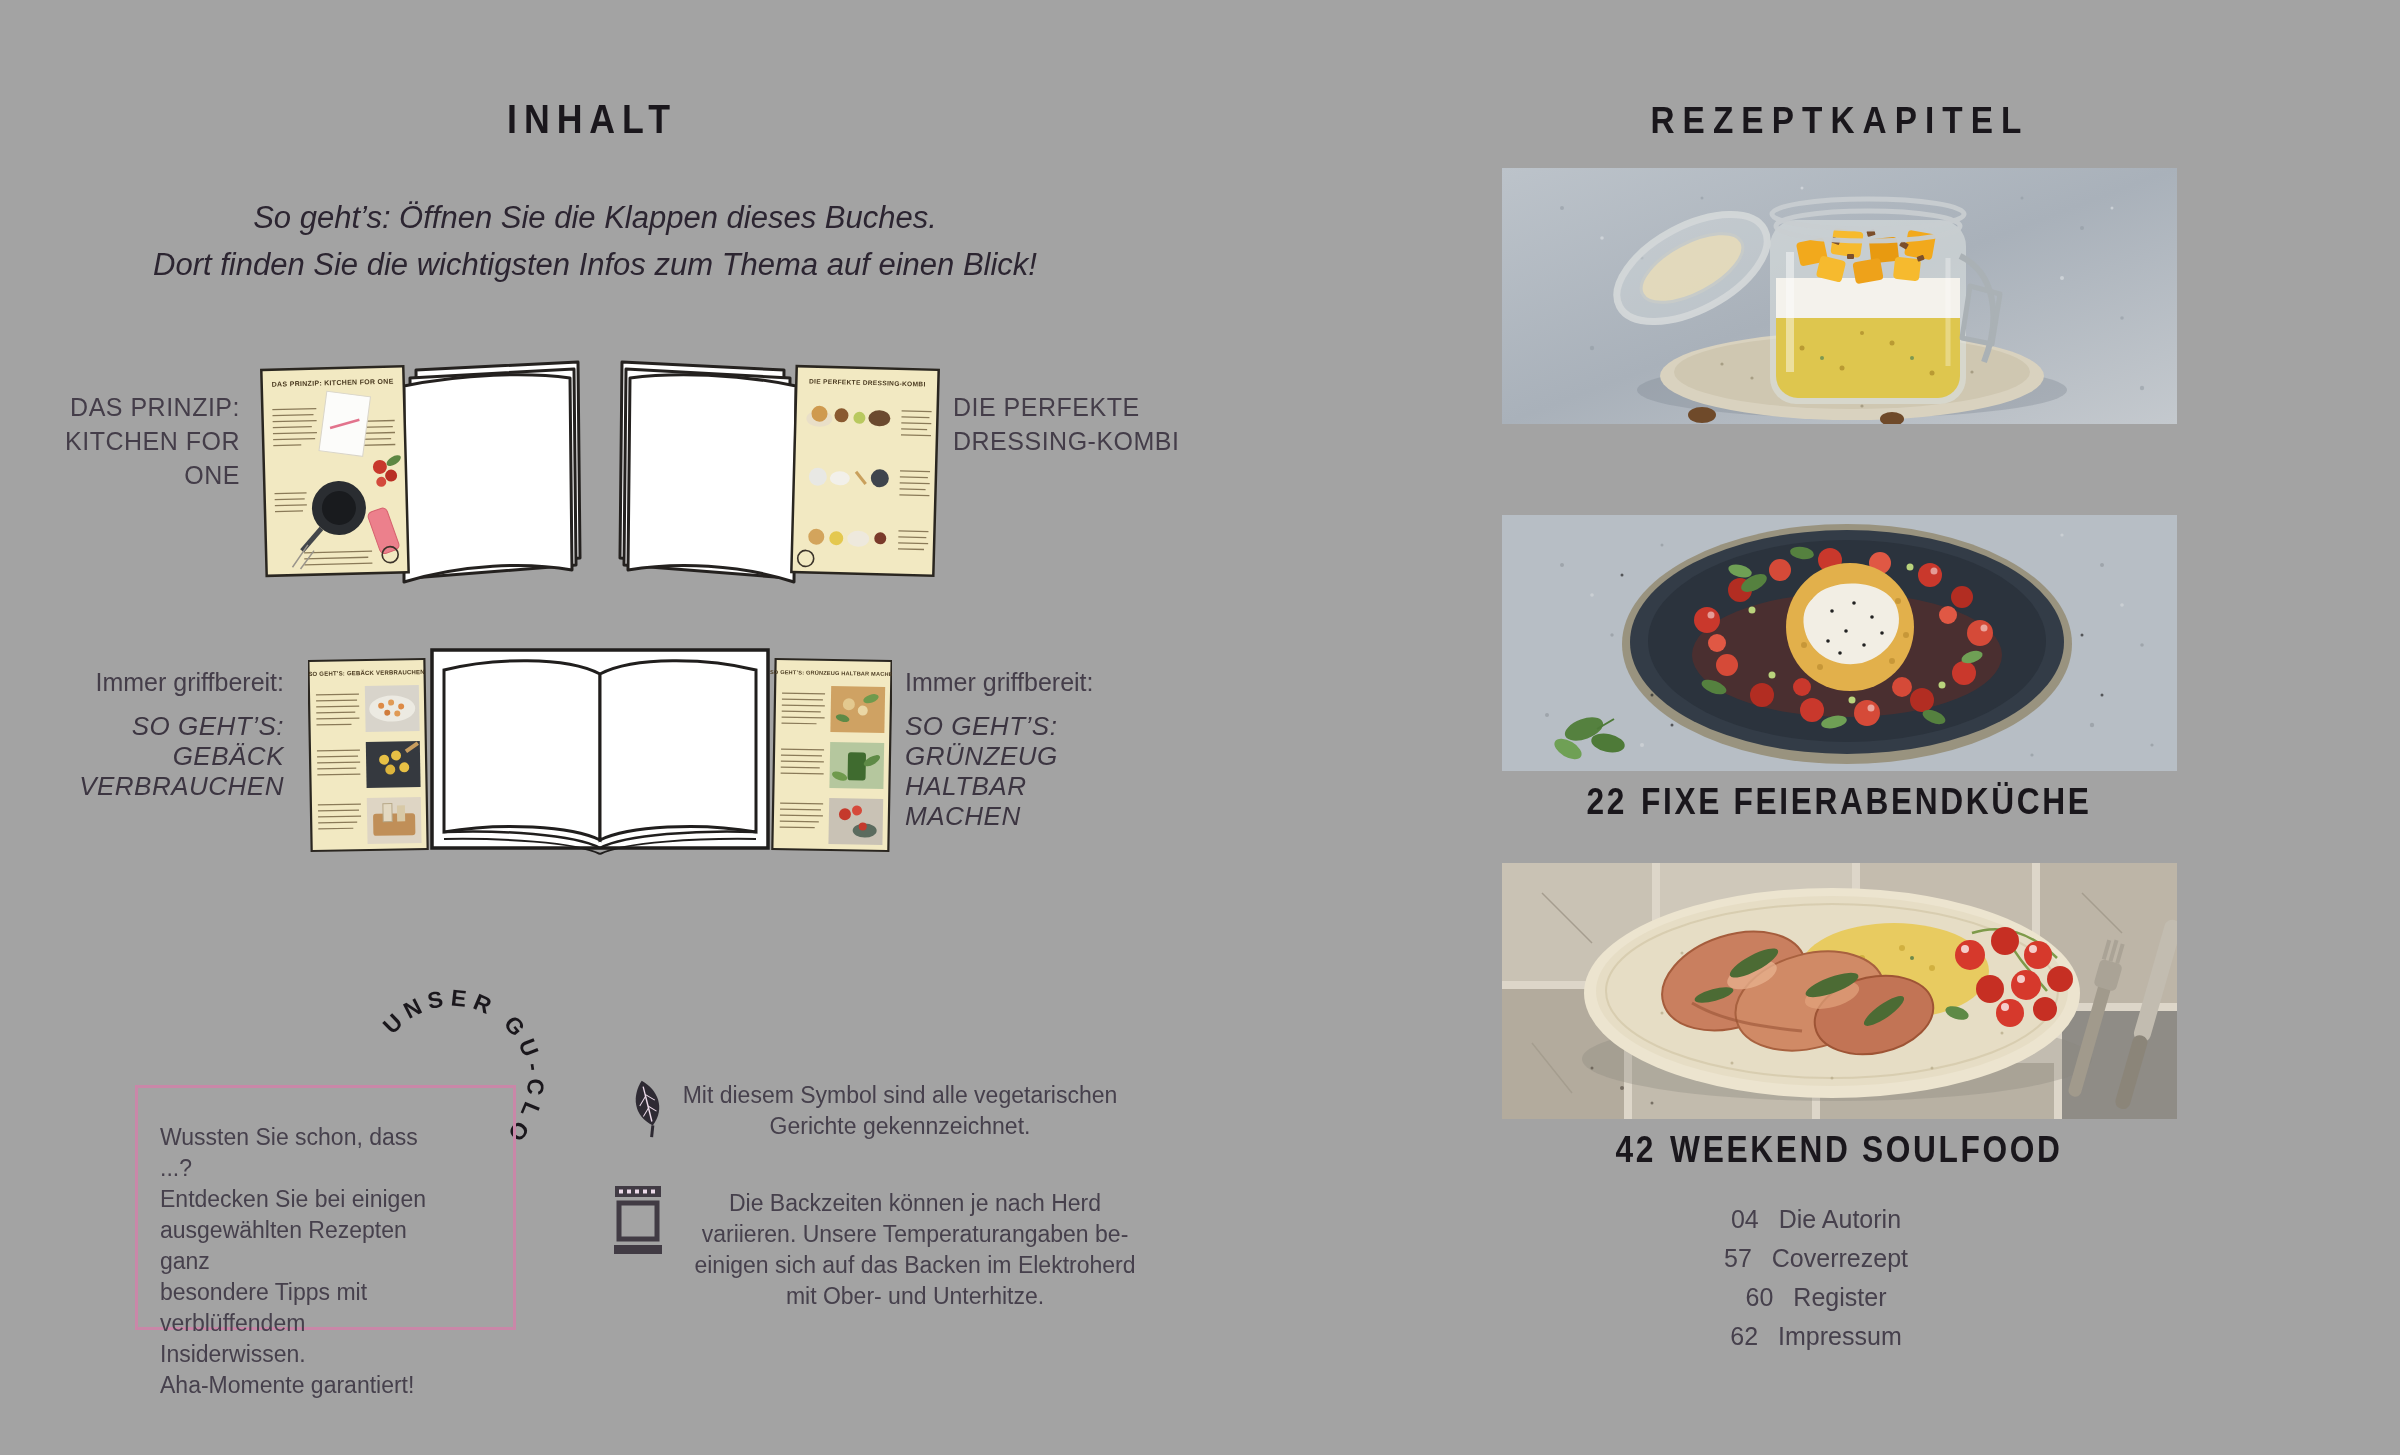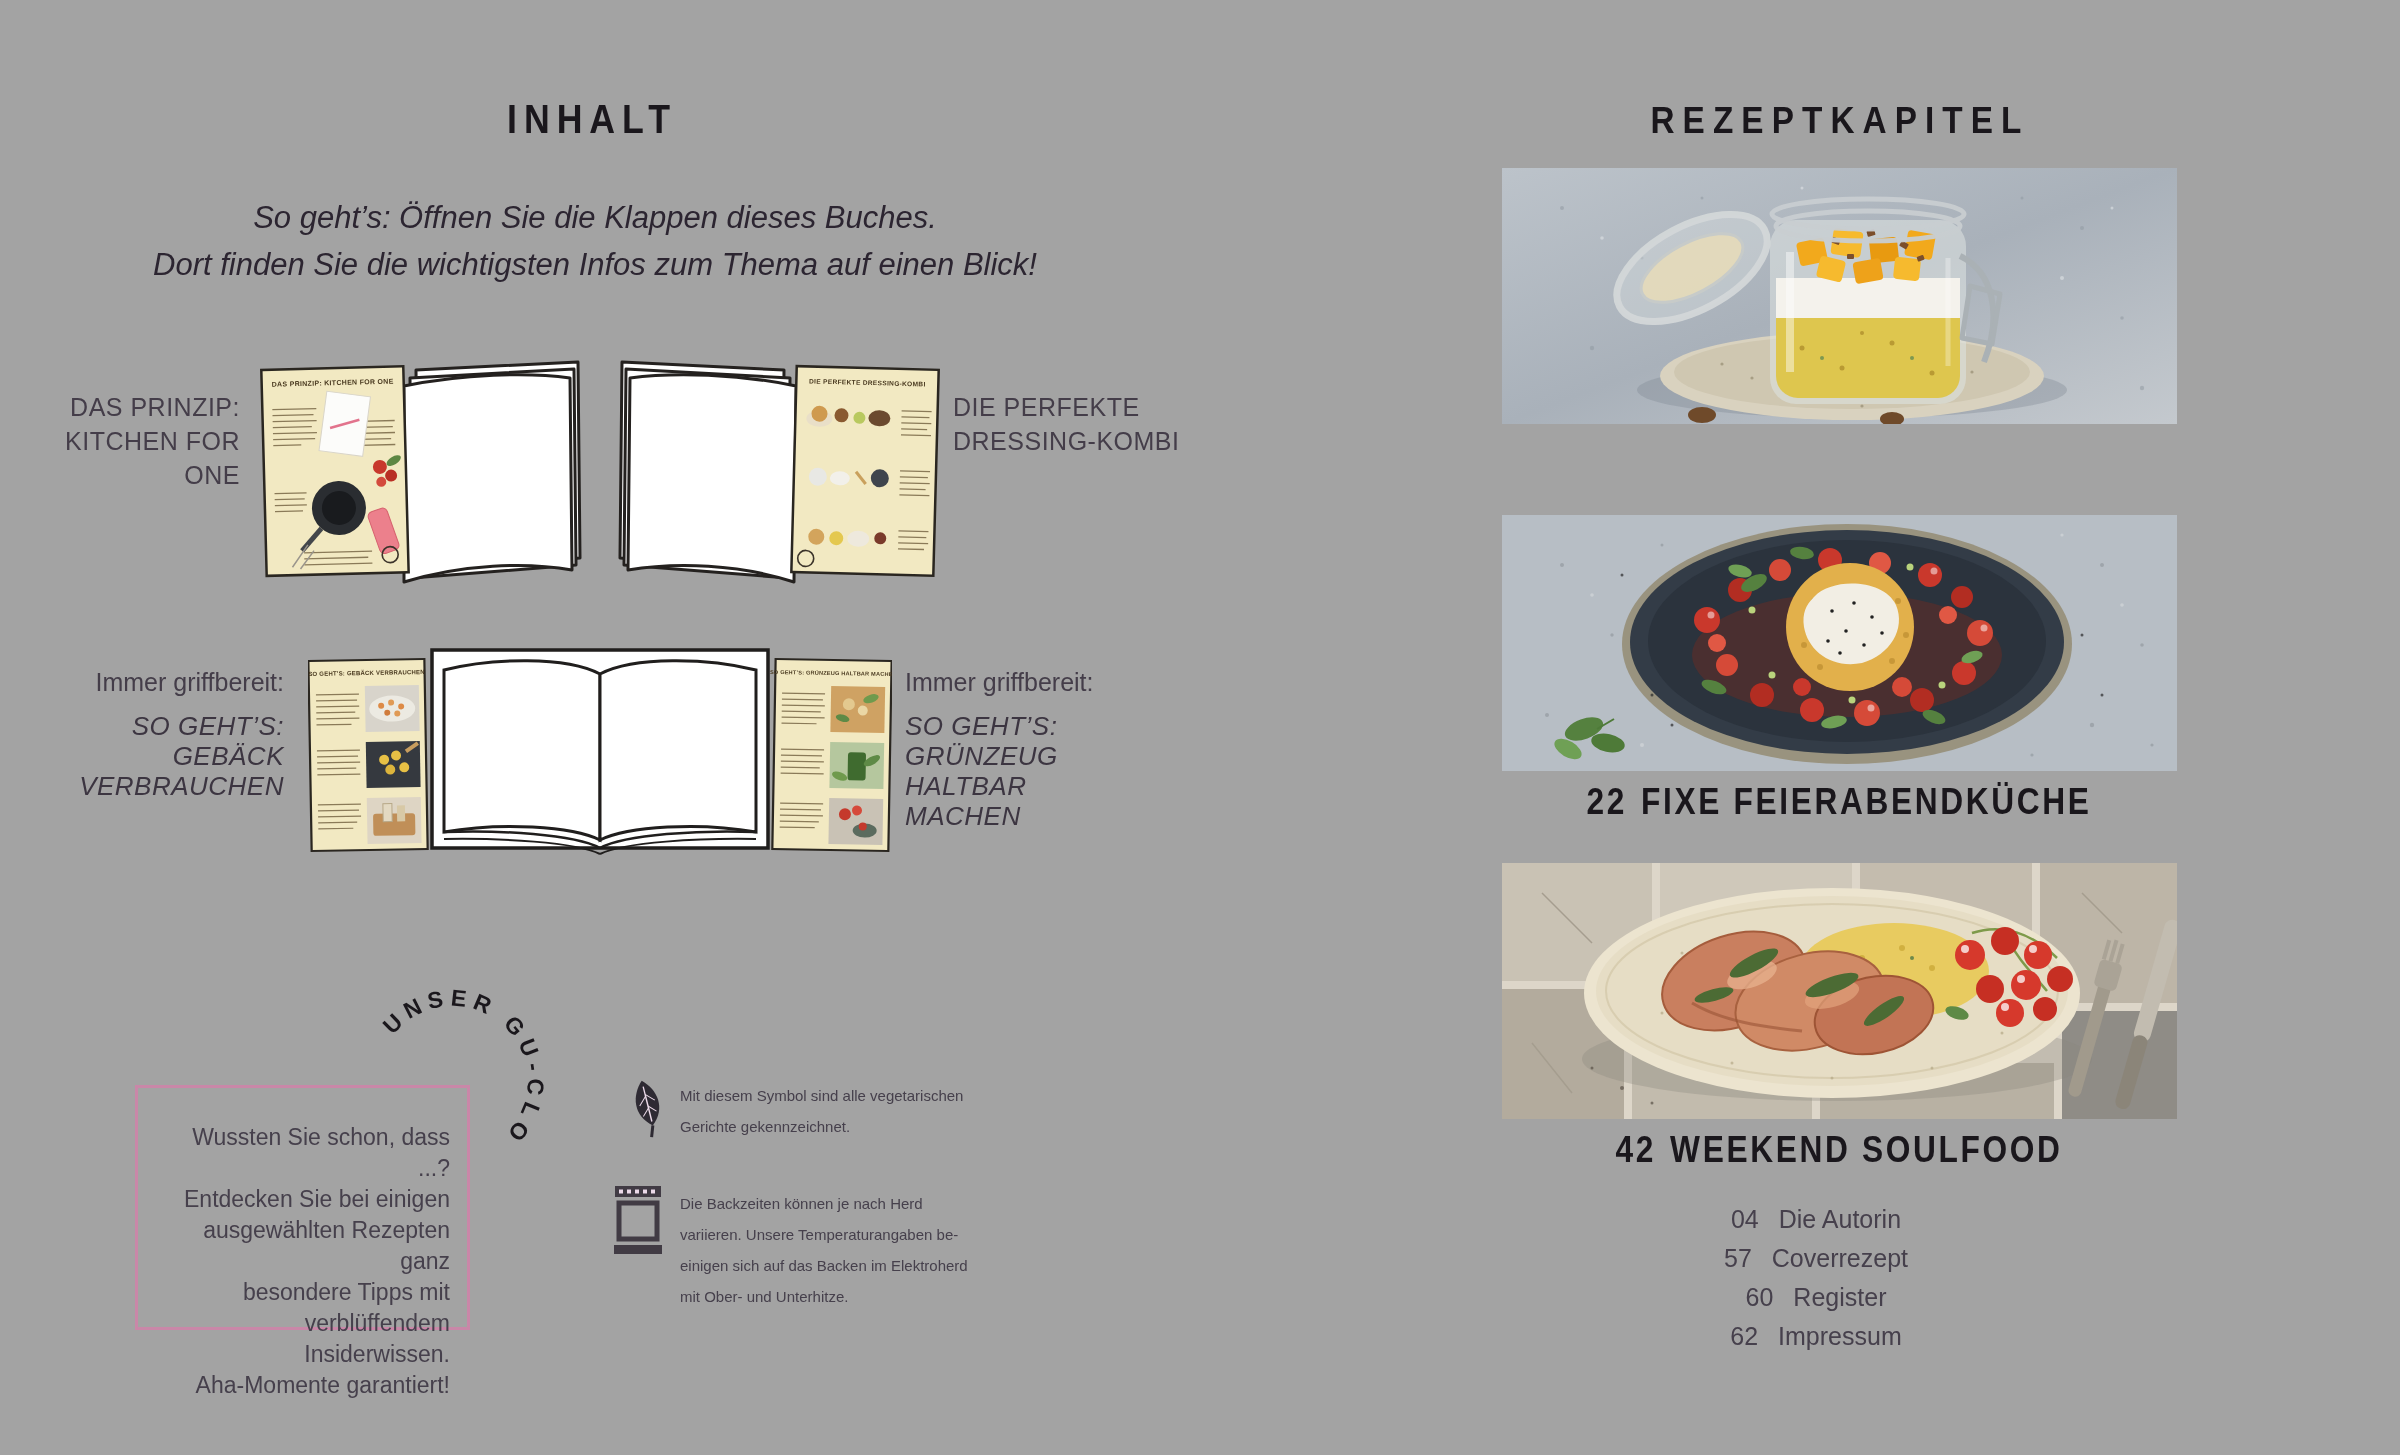--- a/index.html
+++ b/index.html
@@ -11,23 +11,23 @@
   .h-left{left:342px;top:96px;width:500px;font-size:41px;letter-spacing:8px;
           transform:scaleX(.87);transform-origin:center;}
   .h-right{left:1540px;top:100px;width:600px;font-size:37px;letter-spacing:9px;
           transform:scaleX(.9);transform-origin:center;}
   .intro{left:145px;top:194px;width:900px;font-family:Liberation Sans, sans-serif;
          font-style:italic;font-size:31px;line-height:47px;color:#2c2531;text-align:center;}
   .multiline{white-space:pre-line;}
   .toplabel{font-size:25px;line-height:34px;letter-spacing:.5px;color:#443d49;}
   .kicker{font-size:25px;color:#443d49;margin-bottom:14px;}
   .capsblock{font-size:26px;line-height:30px;letter-spacing:.5px;color:#3c3541;font-style:italic;}
-  .tipbox{left:135px;top:1085px;width:335px;height:245px;border:3px solid #c987a8;box-sizing:border-box;text-align:right;}
+  .tipbox{left:135px;top:1085px;width:381px;height:245px;border:3px solid #c987a8;box-sizing:border-box;}
   .tipbox .txt{position:absolute;left:22px;top:34px;width:290px;font-size:23px;line-height:31px;color:#46404c;}
-  .legend-txt{font-size:15px;line-height:31px;color:#46404c;}
+  .legend-txt{font-size:23px;line-height:31px;color:#46404c;text-align:center;}
   .caption{font-weight:800;color:#1a171c;font-size:36px;letter-spacing:3px;
            transform:scaleX(.88);transform-origin:center;white-space:nowrap;}
   .caption .num{margin-right:16px;}
   .photo{left:1502px;width:675px;height:256px;}
   .toc{left:1490px;top:1200px;width:652px;}
   .toc-row{text-align:center;font-size:25px;line-height:39px;color:#46404c;}
   .toc-row .num{margin-right:20px;}
   svg text{font-family:"Liberation Sans",sans-serif;}
 </style>
 </head>

